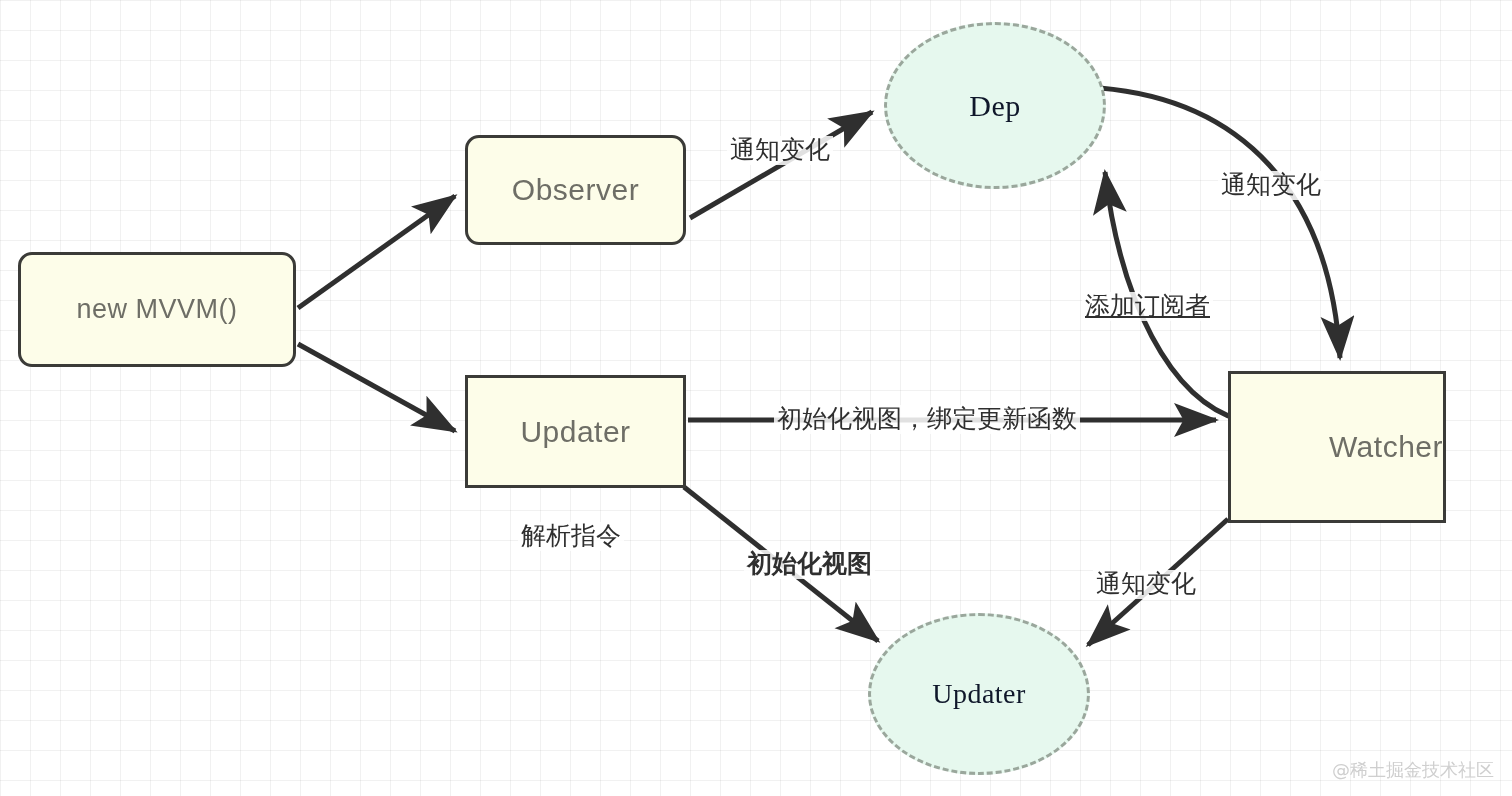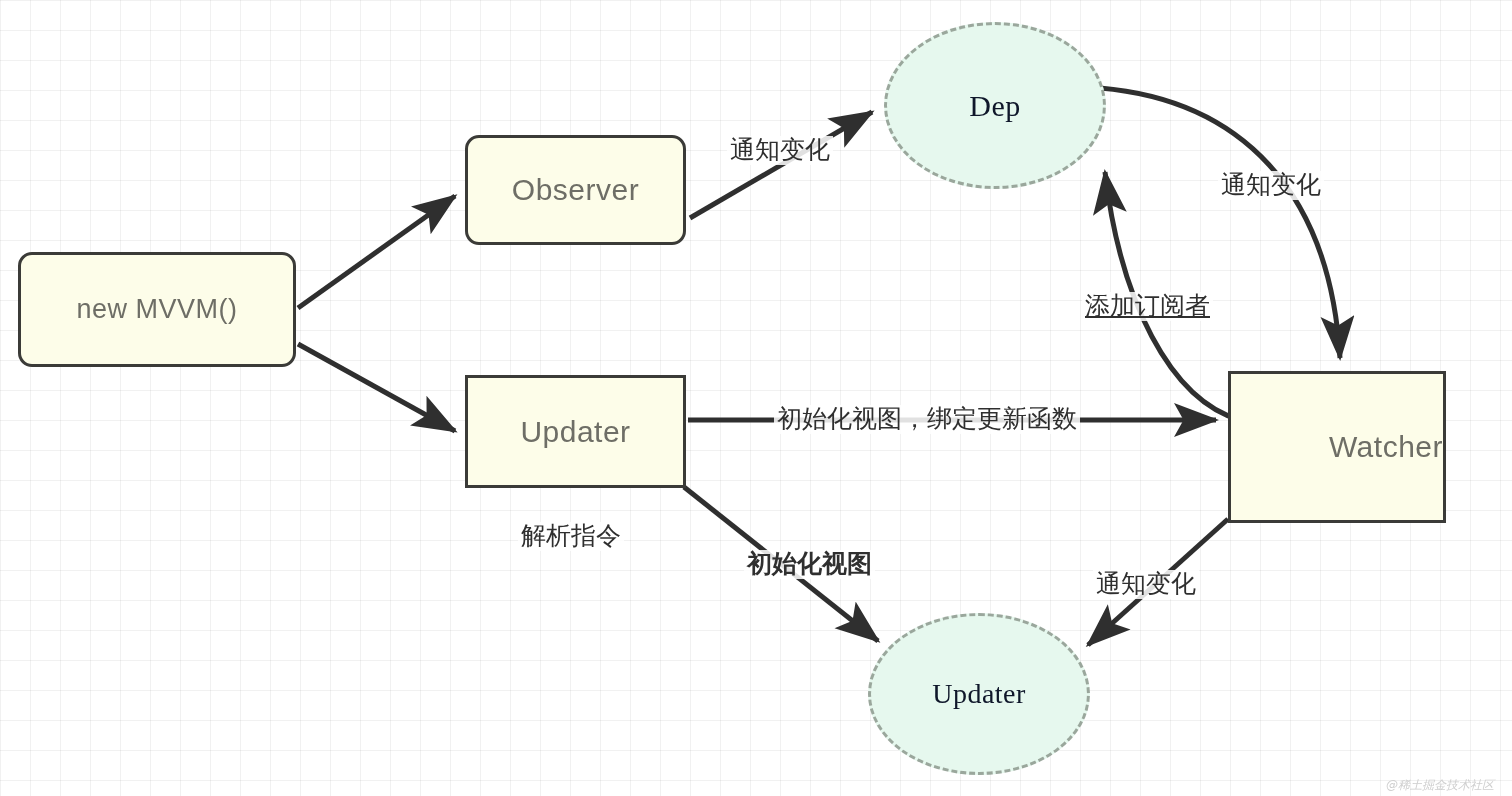--- a/index.html
+++ b/index.html
@@ -53,26 +53,25 @@
     font-family: "DejaVu Sans", "Liberation Sans", sans-serif;
     font-size: 25px;
     white-space: nowrap;
     background: rgba(255,255,255,0.86);
     padding: 0 3px;
     line-height: 1.15;
   }
   .watermark {
     position: absolute;
     right: 18px;
-    bottom: 2px;
+    bottom: 14px;
     color: #cfcfcf;
-    font-size: 12px;
+    font-size: 18px;
     font-family: "DejaVu Sans", "Liberation Sans", sans-serif;
     white-space: nowrap;
-    font-style: italic;
   }
 </style>
 </head>
 <body>
 
 <div id="canvas">
 
   <svg id="edges" viewBox="0 0 1512 796" xmlns="http://www.w3.org/2000/svg">
     <defs>
       <marker id="arrow" markerWidth="10" markerHeight="10" refX="8.4" refY="3.4" orient="auto" markerUnits="strokeWidth">

